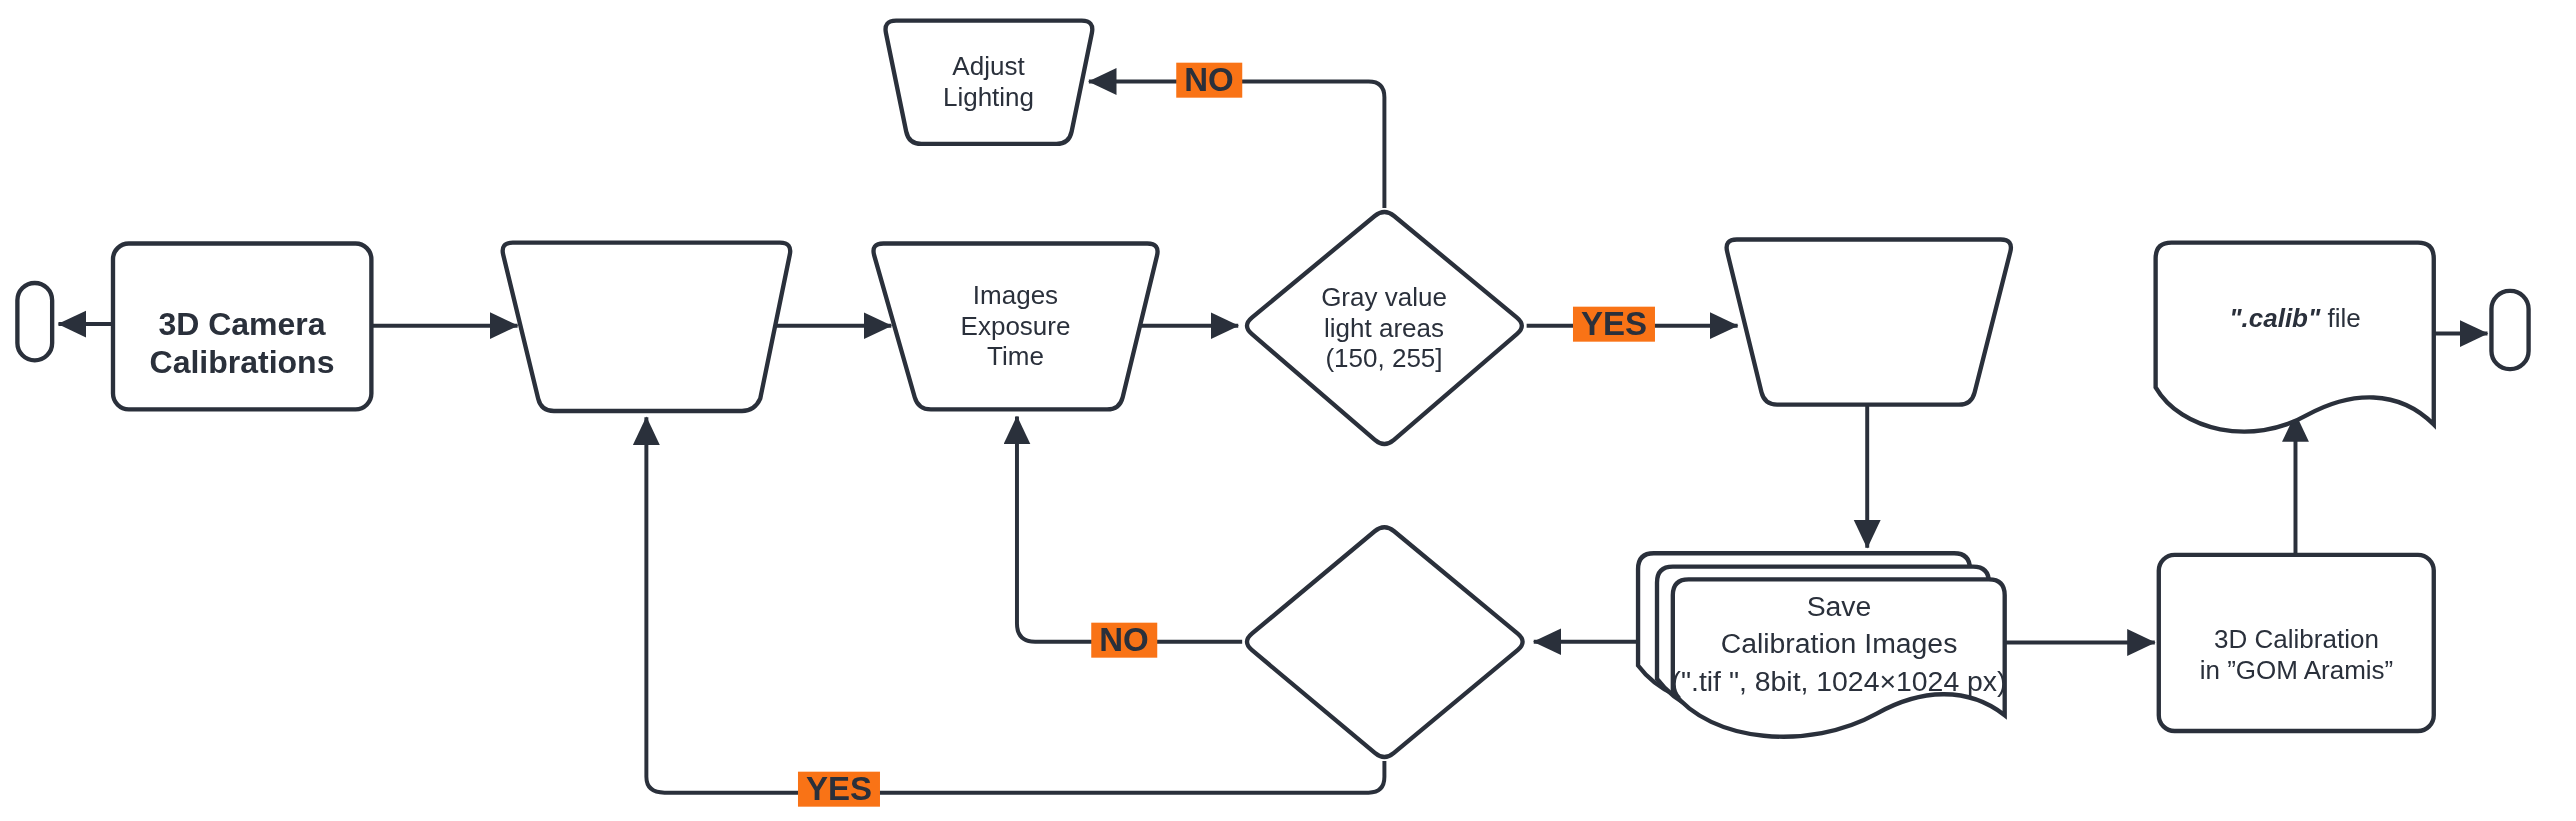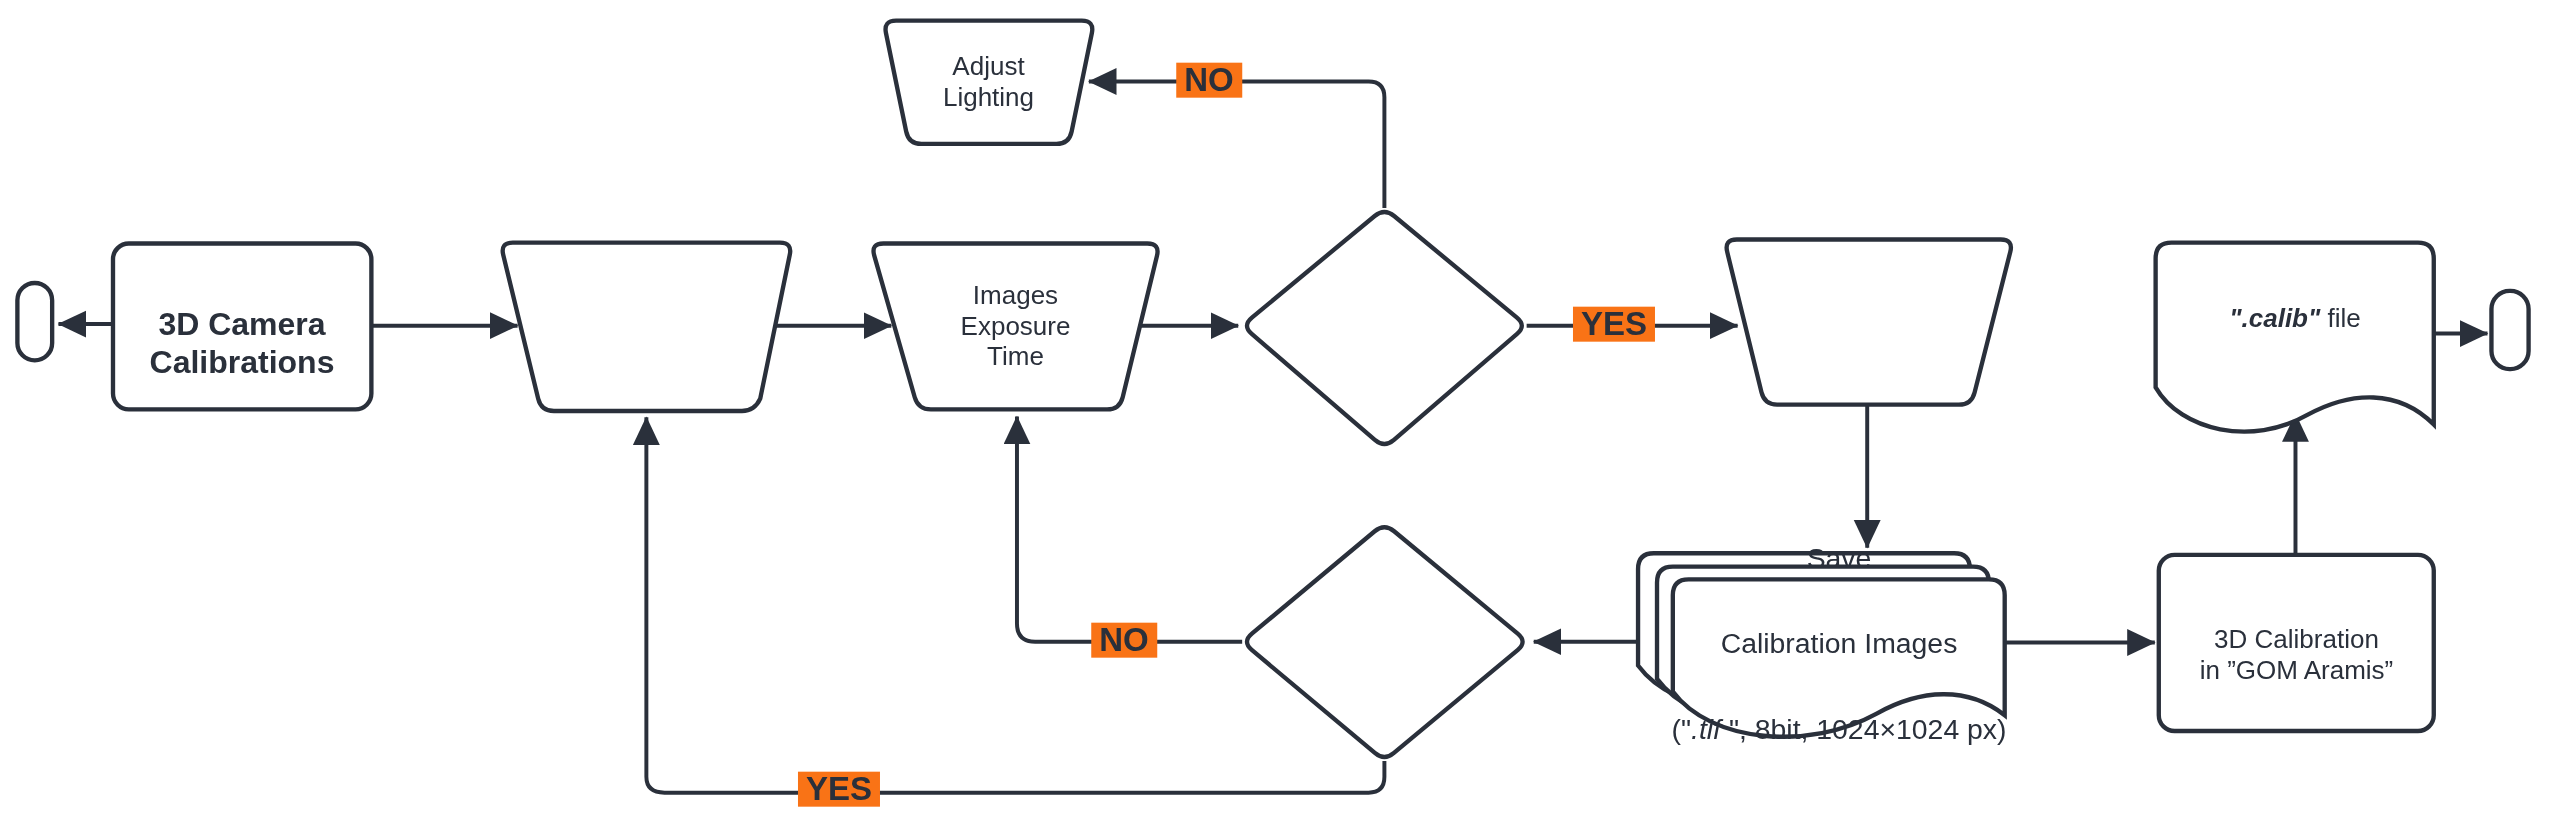--- a/index.html
+++ b/index.html
@@ -32,21 +32,21 @@
     transform: translate(-50%, -50%);
     background: #f97316;
     padding: 0 8px;
     font-weight: bold;
     font-size: 33px;
     line-height: 1.05;
     pointer-events: none;
   }
   .save-label { font-size: 28.4px; line-height: 1.32; flex-direction: column; }
   .save-label .line { display: block; }
-  .it { font-style: italic; white-space: pre; }
+  .it { white-space: pre; }
   .bi { font-weight: bold; font-style: italic; white-space: pre; }
   .pre { white-space: pre; }
 </style>
 </head>
 <body>
 
 <div class="canvas">
 
   <svg width="2576" height="822" viewBox="0 0 3260 1040">
     <defs>
@@ -90,28 +90,33 @@
 Calibrations</span>
   </div>
 
 
   <div class="node-label" style="left:871px; top:243px; width:289px; height:166px;">
     <span class="nl">Images
 Exposure
 Time</span>
   </div>
 
+  <div class="node-label" style="left:1242px; top:208px; width:284px; height:240px;">
+    <span class="nl">Gray value
+light areas
+(150, 255]</span>
+  </div>
 
   <div class="node-label" style="left:883px; top:20.5px; width:211px; height:123px;">
     <span class="nl">Adjust
 Lighting</span>
   </div>
 
 
-  <div class="node-label save-label" style="left:1673px; top:579px; width:332px; height:130px;gap:48px;">
+  <div class="node-label save-label" style="left:1673px; top:579px; width:332px; height:130px;">
     <span class="line">Save</span>
     <span class="line"><span>Calibration Images</span></span>
     <span class="line"><span class="pre">("</span><span class="it">.tif </span><span class="pre">", 8bit, 1024×1024 px)</span></span>
   </div>
 
   <div class="node-label" style="left:2159px; top:567px; width:275px; height:176px;">
     <span class="nl">3D Calibration
 in ”GOM Aramis”</span>
   </div>
 

